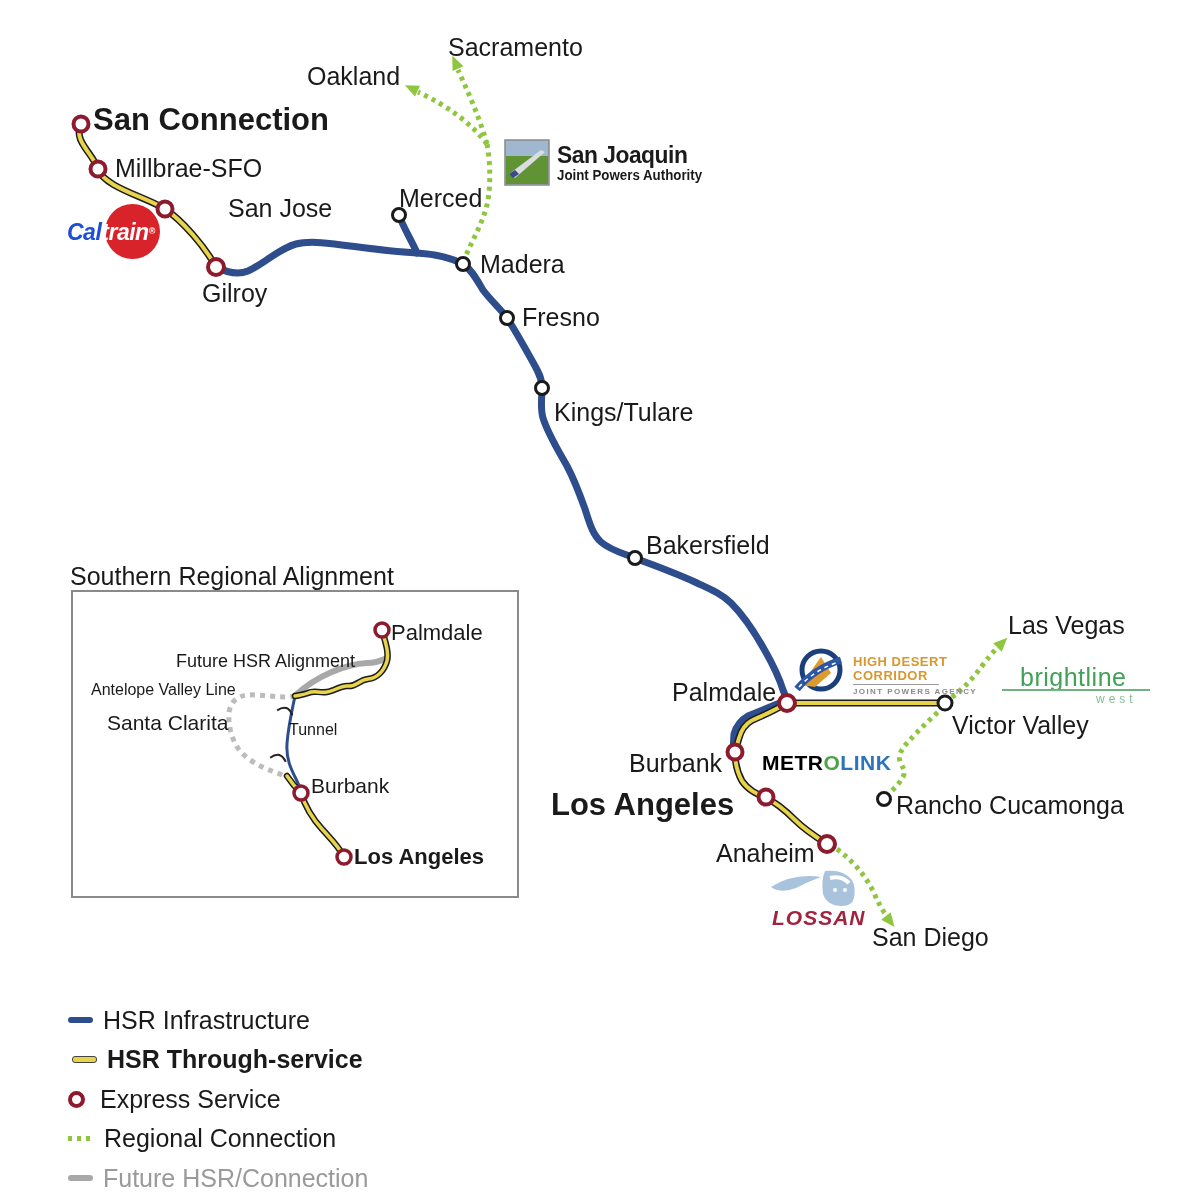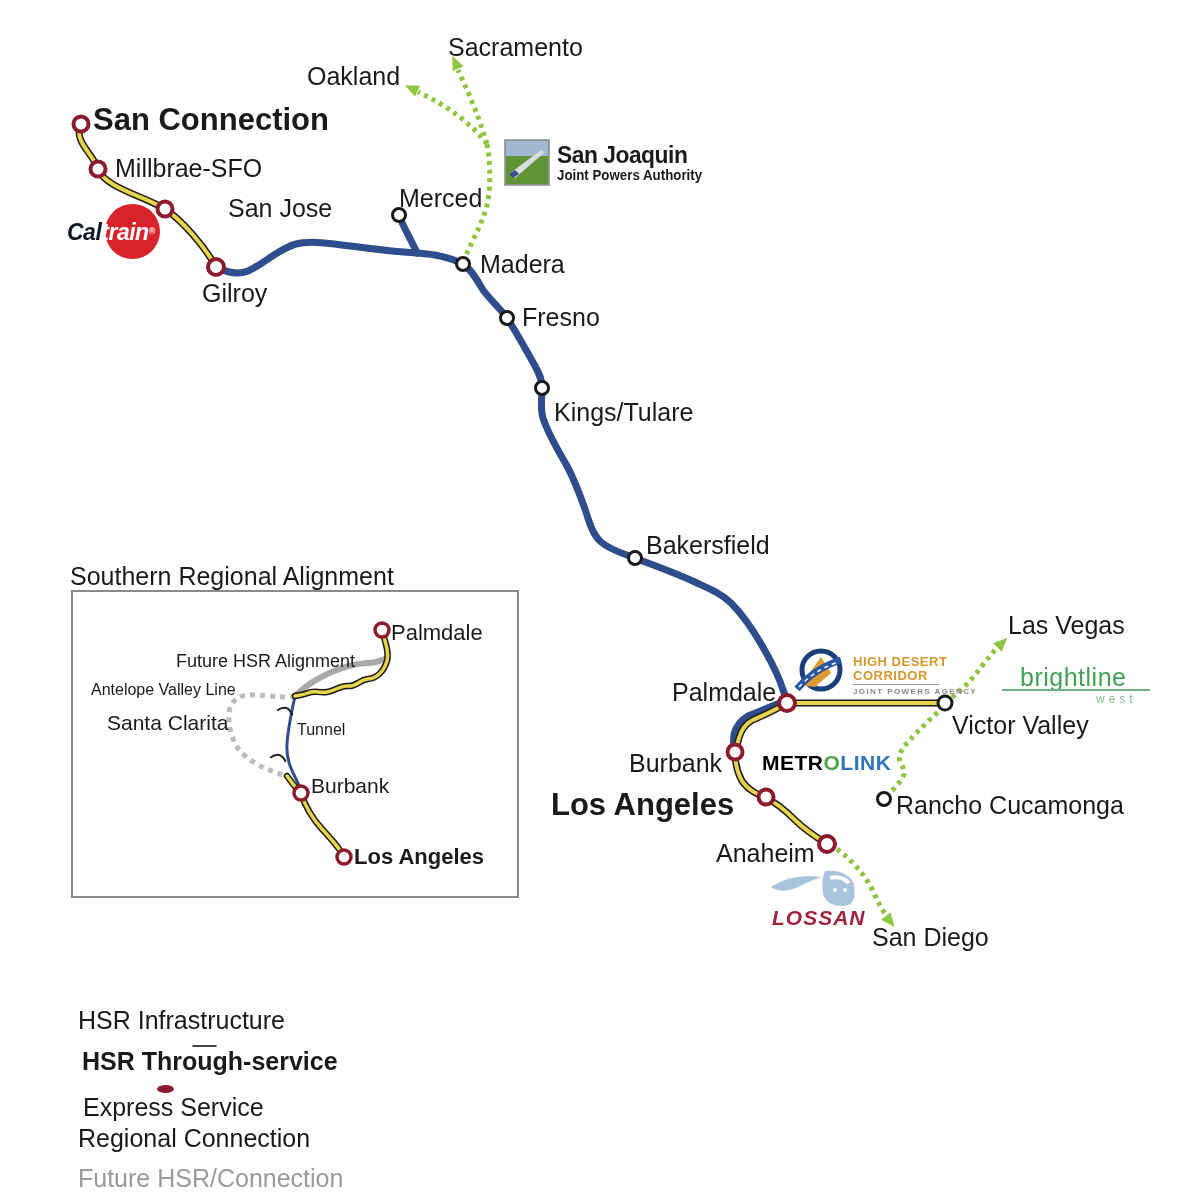--- a/index.html
+++ b/index.html
@@ -2,30 +2,30 @@
 <html><head>
 <meta charset="utf-8">
 <style>
   html,body{margin:0;padding:0;background:#fff;}
   #stage{position:relative;width:1200px;height:1200px;background:#fff;overflow:hidden;
          font-family:"Liberation Sans",sans-serif;color:#1a1a1a;}
   #stage svg{position:absolute;left:0;top:0;}
   .lbl{position:absolute;white-space:nowrap;font-size:25px;line-height:1.05;color:#1a1a1a;}
   .lbl.big{font-size:31px;font-weight:700;}
   .ins{position:absolute;white-space:nowrap;color:#1a1a1a;text-align:right;}
-  .legend-row{position:absolute;display:flex;align-items:center;height:28px;flex-direction:column;}
+  .legend-row{position:absolute;display:flex;align-items:center;height:28px;}
   .legend-row .txt{font-size:25px;margin-left:10px;}
   .sw-line{width:25px;height:6px;border-radius:3px;}
   .sw-yellow{width:25px;height:7px;border-radius:3px;background:#e8d44a;border:1px solid #444;box-sizing:border-box;}
   .sw-circle{width:9px;height:9px;border-radius:50%;border:4.5px solid #8c1b2e;background:#fff;}
   .sw-dotted{width:26px;height:5px;background:repeating-linear-gradient(90deg,#8fc640 0 4px,transparent 4px 9px);}
   
   .caltrain-circle{position:absolute;left:105px;top:204px;width:55px;height:55px;border-radius:50%;background:#d8232a;}
   .caltrain-text{position:absolute;left:67px;top:219px;font-size:23px;font-weight:800;font-style:italic;letter-spacing:-0.5px;}
-  .caltrain-text .c1{color:#0f172a;}
+  .caltrain-text .c1{color:#1d4ed8;}
   .caltrain-text .c2{color:#fff;}
   .caltrain-text .reg{color:#fff;font-size:9px;font-style:normal;vertical-align:6px;}
   .sj-text1{position:absolute;left:557px;top:141px;font-size:24px;font-weight:700;letter-spacing:-0.5px;transform:scaleX(.95);transform-origin:left top;}
   .sj-text2{position:absolute;left:557px;top:167px;font-size:14px;font-weight:700;transform:scaleX(.95);transform-origin:left top;}
   .hdc-1{position:absolute;left:853px;top:654px;font-size:13px;font-weight:800;color:#d9972c;letter-spacing:.5px;}
   .hdc-2{position:absolute;left:853px;top:668px;font-size:13px;font-weight:800;color:#d9972c;letter-spacing:.5px;}
   .hdc-div{position:absolute;left:853px;top:684px;width:86px;height:1px;background:#9a9a9a;}
   .hdc-3{position:absolute;left:853px;top:687px;font-size:8px;font-weight:700;color:#8a8a8a;letter-spacing:1.4px;}
   .metrolink{position:absolute;left:762px;top:751px;font-size:21px;font-weight:800;letter-spacing:.5px;}
   .metrolink .m1{color:#000000;}
@@ -152,21 +152,21 @@
   <div class="lbl" style="left:629px;top:750px;">Burbank</div>
   <div class="lbl big" style="left:551px;top:789px;">Los Angeles</div>
   <div class="lbl" style="left:716px;top:840px;">Anaheim</div>
   <div class="lbl" style="left:872px;top:924px;">San Diego</div>
 
   <div class="ins" style="left:70px;top:562px;font-size:25px;">Southern Regional Alignment</div>
   <div class="ins" style="left:391px;top:620px;font-size:22px;">Palmdale</div>
   <div class="ins" style="left:176px;top:651px;font-size:18px;">Future HSR Alignment</div>
   <div class="ins" style="left:91px;top:681px;font-size:16px;">Antelope Valley Line</div>
   <div class="ins" style="left:107px;top:711px;font-size:21px;">Santa Clarita</div>
-  <div class="ins" style="left:297px;top:721px;font-size:16px;">Tunnel</div>
+  <div class="ins" style="left:289px;top:721px;font-size:16px;">Tunnel</div>
   <div class="ins" style="left:311px;top:774px;font-size:21px;">Burbank</div>
   <div class="ins" style="left:354px;top:844px;font-size:22px;font-weight:700;">Los Angeles</div>
 
   <div class="caltrain-circle"></div>
   <div class="caltrain-text"><span class="c1">Cal</span><span class="c2">train</span><span class="reg">®</span></div>
 
   <div class="sj-text1">San Joaquin</div>
   <div class="sj-text2">Joint Powers Authority</div>
 
   <div class="hdc-1">HIGH DESERT</div>

